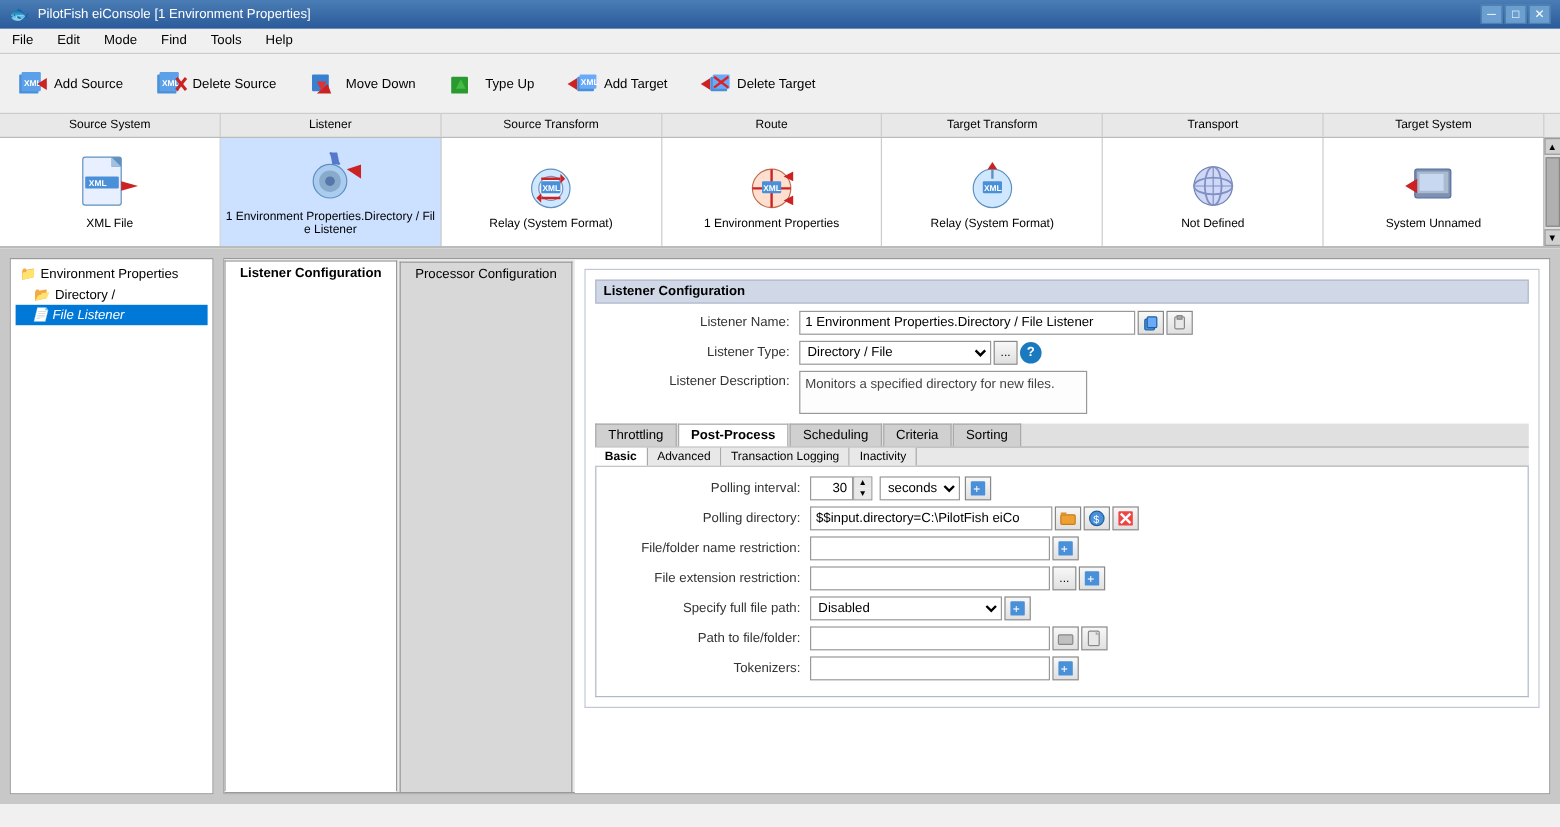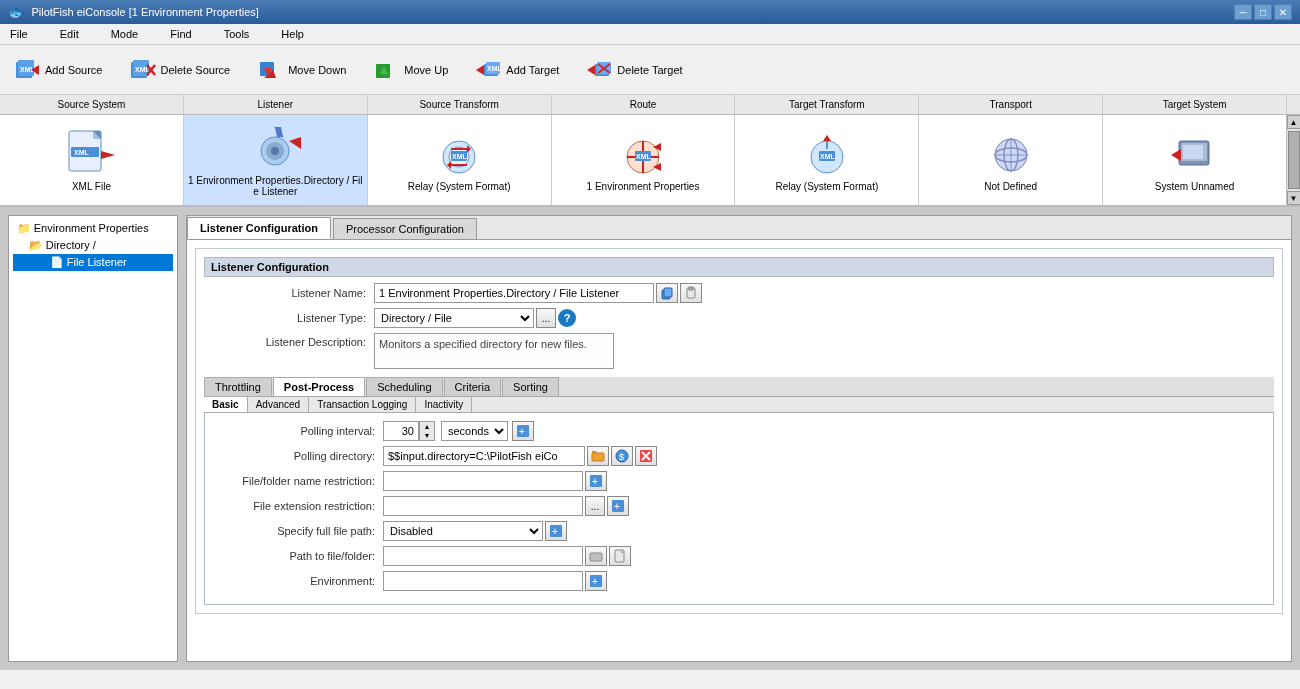--- a/index.html
+++ b/index.html
@@ -26,21 +26,21 @@
       cursor: pointer;
       display: flex; align-items: center; justify-content: center;
     }
 
     
     #menubar {
       background: #f0f0f0;
       border-bottom: 1px solid #ccc;
       padding: 2px 4px;
       display: flex;
-      gap: 20px;
+      gap: 8px;
     }
     .menu-item {
       padding: 2px 6px;
       cursor: pointer;
       font-size: 11px;
     }
 
     
     #toolbar {
       background: #f0f0f0;
@@ -114,29 +114,29 @@
       background: white;
       border: 1px solid #999;
       margin-right: 8px;
       overflow: auto;
       font-size: 11px;
       padding: 4px;
     }
     .tree-item { padding: 2px 4px; cursor: pointer; white-space: nowrap; }
     .tree-item.selected { background: #0078d7; color: white; }
     .tree-item.indent1 { padding-left: 16px; }
-    .tree-item.indent2 { padding-left: 37px; }
+    .tree-item.indent2 { padding-left: 14px; font-style: italic; }
 
     
     #config-panel {
       flex: 1;
       background: white;
       border: 1px solid #999;
       display: flex;
-      flex-direction: column;
+      flex-direction: row;
     }
     .config-tabs {
       display: flex;
       background: #e8e8e8;
       border-bottom: 1px solid #999;
     }
     .config-tab {
       padding: 4px 12px;
       border: 1px solid #999;
       border-bottom: none;
@@ -384,21 +384,21 @@
     <span>Move Down</span>
   </button>
 
   <button class="toolbar-btn">
     <div class="toolbar-icon">
       <svg width="28" height="28" viewBox="0 0 28 28">
         <rect x="4" y="8" width="14" height="14" fill="#2a9a30" rx="1"></rect>
         <polygon points="8,18 16,18 12,10" fill="#44bb44"></polygon>
       </svg>
     </div>
-    <span>Move Up</span>
+    <span>Type Up</span>
   </button>
 
   <button class="toolbar-btn">
     <div class="toolbar-icon">
       <svg width="28" height="28" viewBox="0 0 28 28">
         <polygon points="2,14 10,9 10,19" fill="#cc2222"></polygon>
         <rect x="10" y="8" width="14" height="12" fill="#4a90d9" rx="1"></rect>
         <rect x="12" y="6" width="14" height="12" fill="#6aaaf9" rx="1"></rect>
         <text x="13" y="15" font-size="7" fill="white" font-weight="bold">XML</text>
       </svg>
@@ -714,21 +714,21 @@
                 <button class="btn-small">
                   <svg width="14" height="14" viewBox="0 0 14 14">
                       <rect x="2" y="1" width="9" height="12" fill="#e8e8e8" stroke="#888" stroke-width="1" rx="1"></rect>
                       <polygon points="8,1 11,4 8,4" fill="#aaa"></polygon>
                     </svg>
                 </button>
               </div>
             </div>
 
             <div class="form-row">
-              <span class="form-label">Environment:</span>
+              <span class="form-label">Tokenizers:</span>
               <div class="form-control">
                 <input type="text" style="width: 200px;" value="">
                 <button class="btn-small">
                   <svg width="14" height="14" viewBox="0 0 14 14">
                       <rect x="1" y="1" width="12" height="12" fill="#4a90d9" rx="1"></rect>
                       <text x="3" y="11" font-size="10" fill="white">+</text>
                     </svg>
                 </button>
               </div>
             </div>

